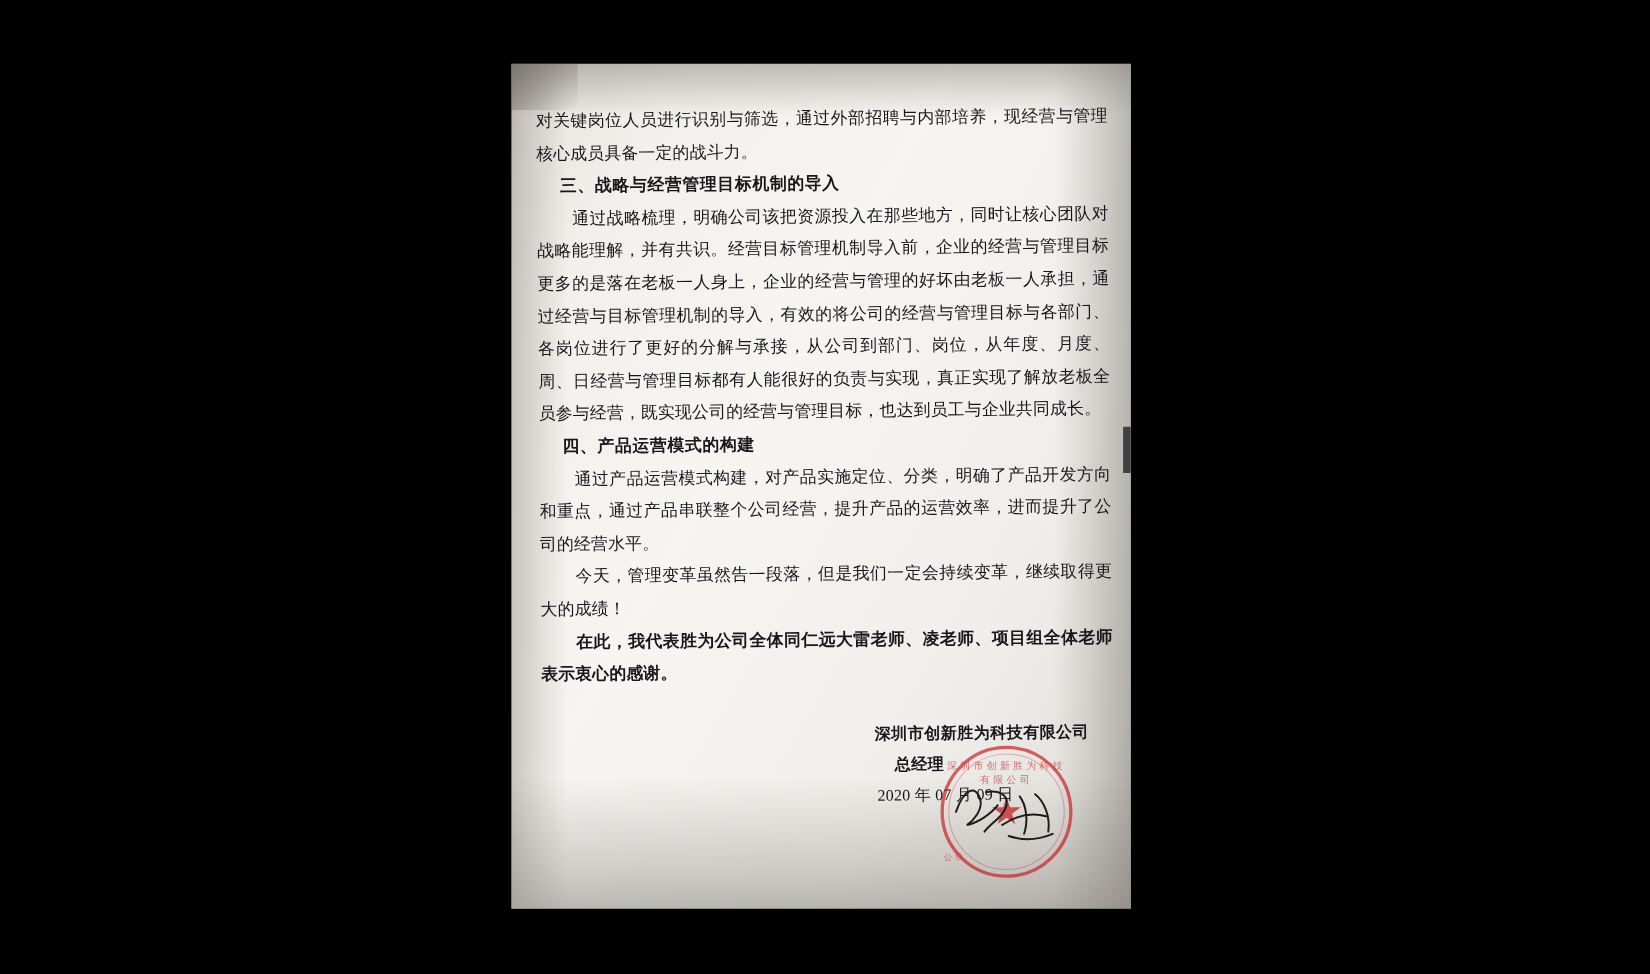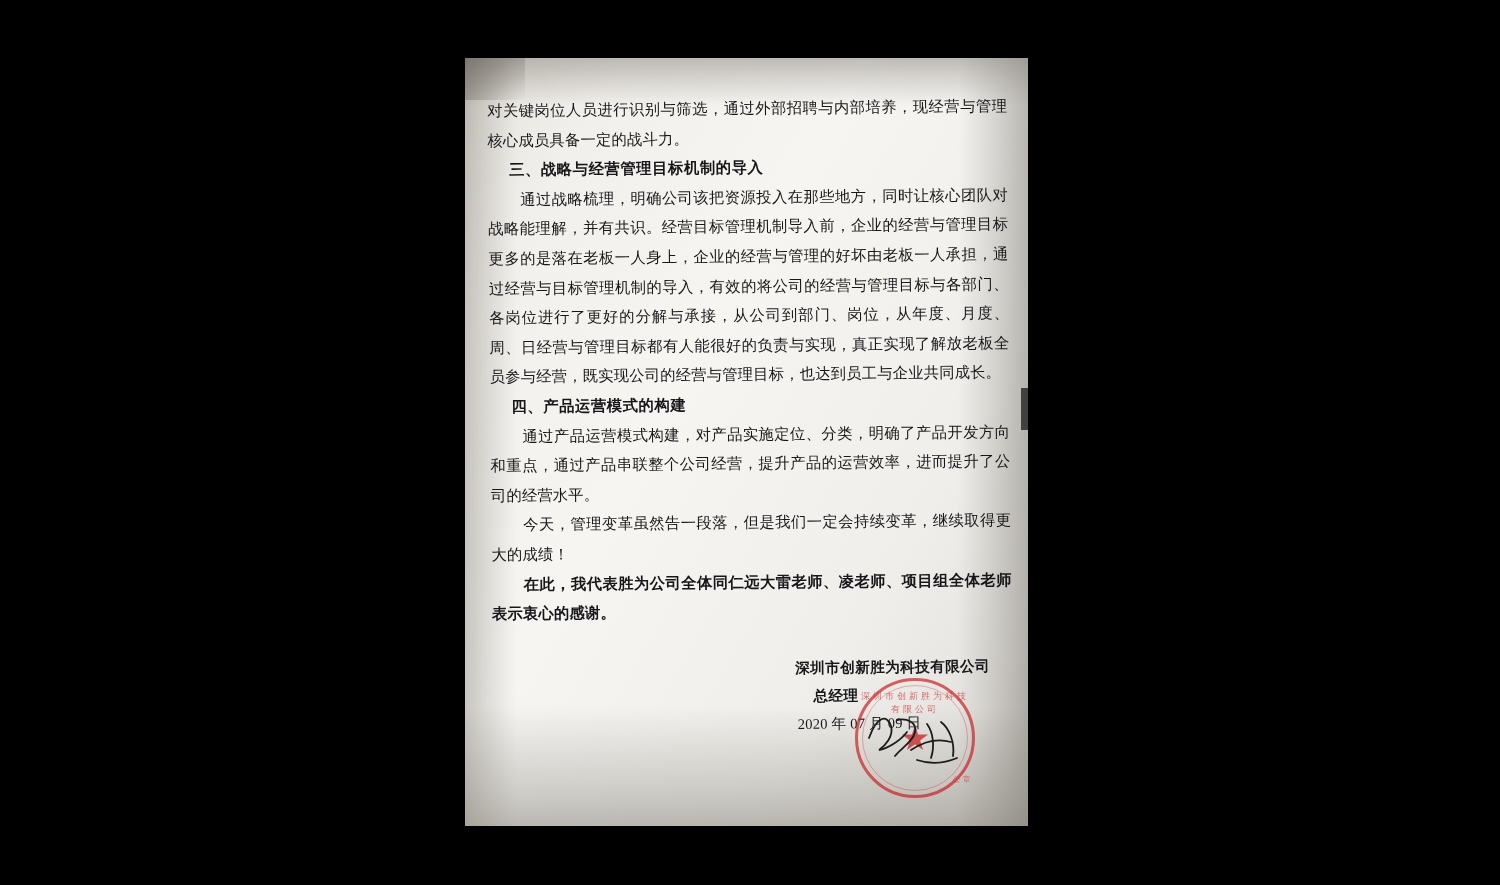--- a/index.html
+++ b/index.html
@@ -156,21 +156,21 @@
     text-align: center;
     font-size: 9px;
     color: rgba(198,30,32,0.72);
     letter-spacing: 3px;
     font-family: "Liberation Sans", sans-serif;
   }
   #seal .seal-bottom-text {
     position: absolute;
     left: 0; right: 0;
     bottom: 10px;
-    text-align: right;
+    text-align: left;
     font-size: 8px;
     color: rgba(198,30,32,0.6);
     letter-spacing: 1.6px;
     font-family: Liberation Sans, sans-serif;
   }
 
   
   #handsign {
     position: absolute;
     left: 392px;

